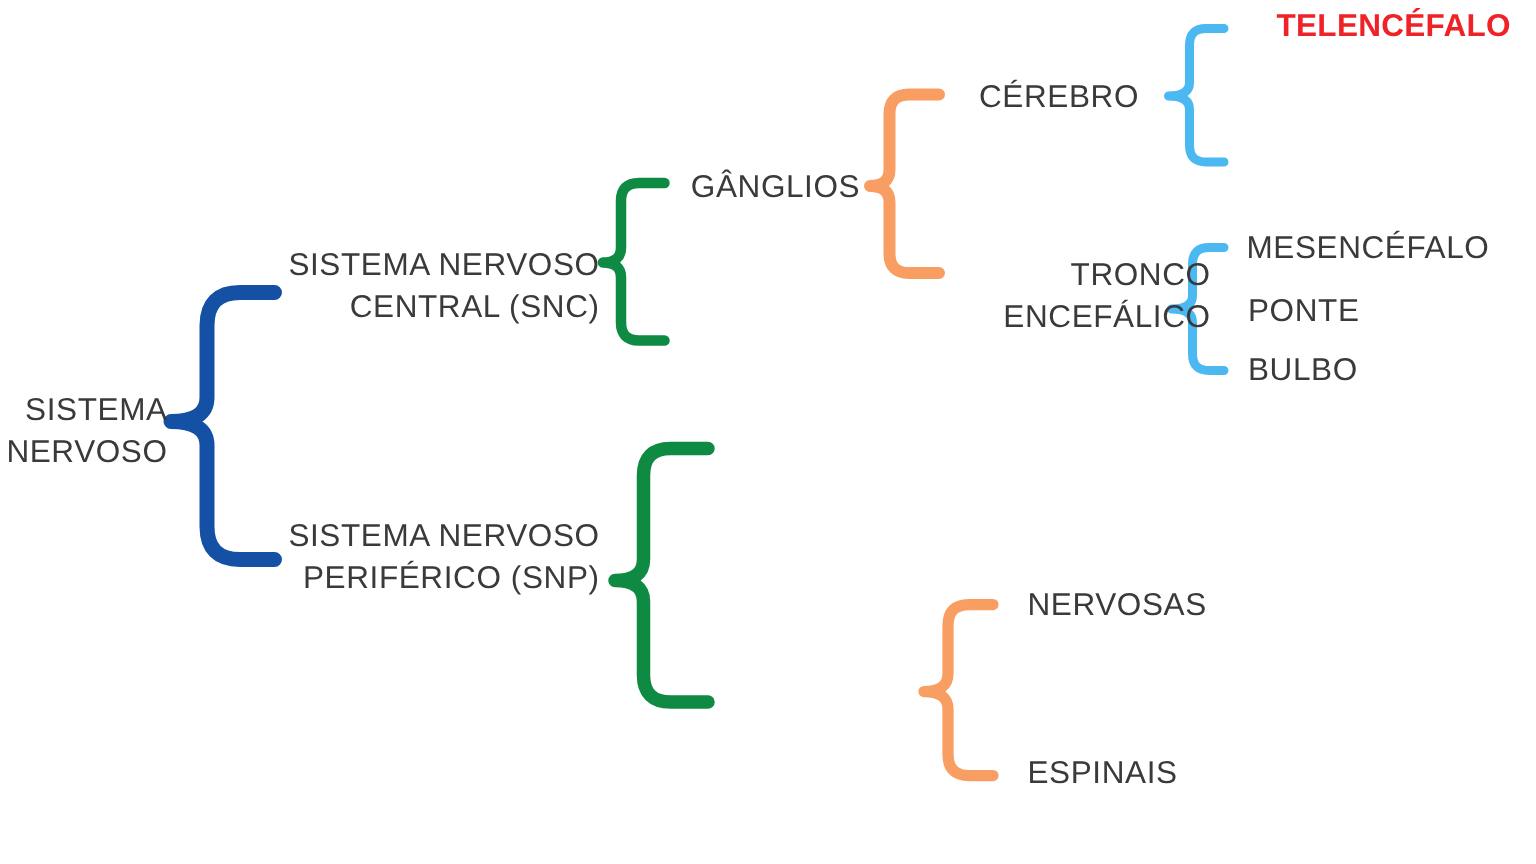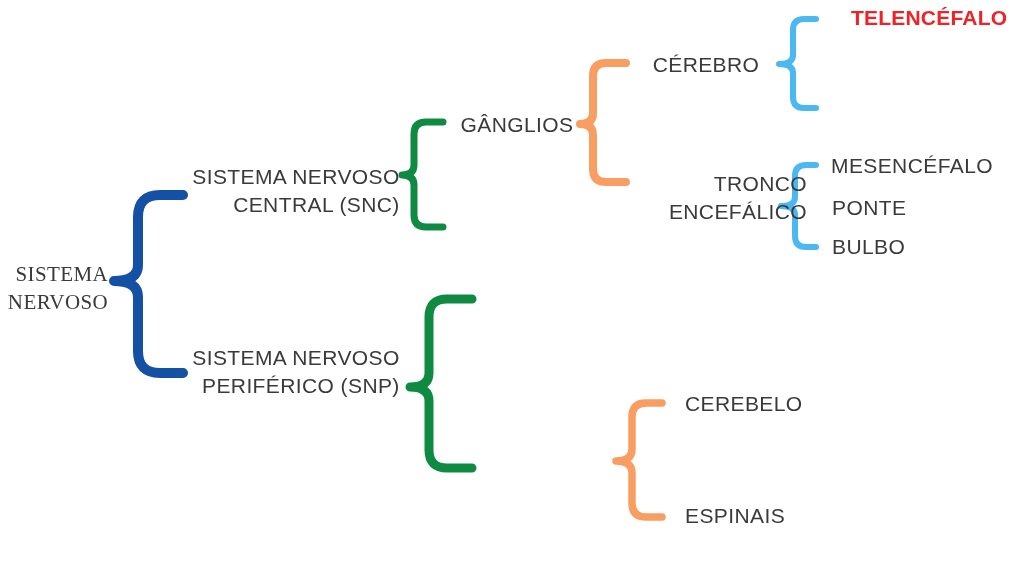--- a/index.html
+++ b/index.html
@@ -57,21 +57,21 @@
   <svg class="braces-layer" viewBox="0 0 1024 576" xmlns="http://www.w3.org/2000/svg">
     <path stroke-width="10" d="M183 195 H160 Q138 195 138 217 V265 Q138 281 114 281 Q138 281 138 297 V351 Q138 373 160 373 H183" stroke="#1450a4"></path>
     <path stroke-width="7" d="M443 122 H426 Q414 122 414 134 V165 Q414 175 402 175 Q414 175 414 185 V215 Q414 227 426 227 H443" stroke="#0f8a43"></path>
     <path stroke-width="9" d="M472 299 H447 Q429 299 429 317 V373 Q429 387 410 387 Q429 387 429 401 V450 Q429 468 447 468 H472" stroke="#0f8a43"></path>
     <path stroke-width="8" d="M626 63 H606 Q593 63 593 76 V113 Q593 124 580 124 Q593 124 593 135 V169 Q593 182 606 182 H626" stroke="#f99e63"></path>
     <path stroke-width="6" d="M816 19 H804 Q793 19 793 30 V55 Q793 64 779 64 Q793 64 793 73 V97 Q793 108 804 108 H816" stroke="#4cb8f1"></path>
     <path stroke-width="6" d="M816 165 H806 Q795 165 795 176 V197 Q795 206 781 206 Q795 206 795 215 V236 Q795 247 806 247 H816" stroke="#4cb8f1"></path>
     <path stroke-width="7.5" d="M662 403 H646 Q632 403 632 417 V449 Q632 461 616 461 Q632 461 632 473 V503 Q632 517 646 517 H662" stroke="#f99e63"></path>
   </svg>
 
-  <div class="label" style="left:58px; top:288px;font-family:Liberation Serif, serif;">SISTEMA
+  <div class="label" style="left:58px; top:288px;">SISTEMA
 NERVOSO</div>
 
   <div class="label" style="left:296px; top:191px;">SISTEMA NERVOSO
 CENTRAL (SNC)</div>
 
   <div class="label" style="left:296px; top:372px;">SISTEMA NERVOSO
 PERIFÉRICO (SNP)</div>
 
   <div class="label" style="left:517px; top:125px;">GÂNGLIOS</div>
 
@@ -87,17 +87,17 @@
 
   <div class="label left" style="left:831px; top:166px;">MESENCÉFALO</div>
 
   <div class="label left" style="left:832px; top:208px;">PONTE</div>
 
   <div class="label left" style="left:832px; top:247px;">BULBO</div>
 
 
 
 
-  <div class="label left" style="left:685px; top:404px;">CEREBELO</div>
+  <div class="label left" style="left:685px; top:404px;">NERVOSAS</div>
 
   <div class="label left" style="left:685px; top:516px;">ESPINAIS</div>
 
 </div>
 
 </body></html>

